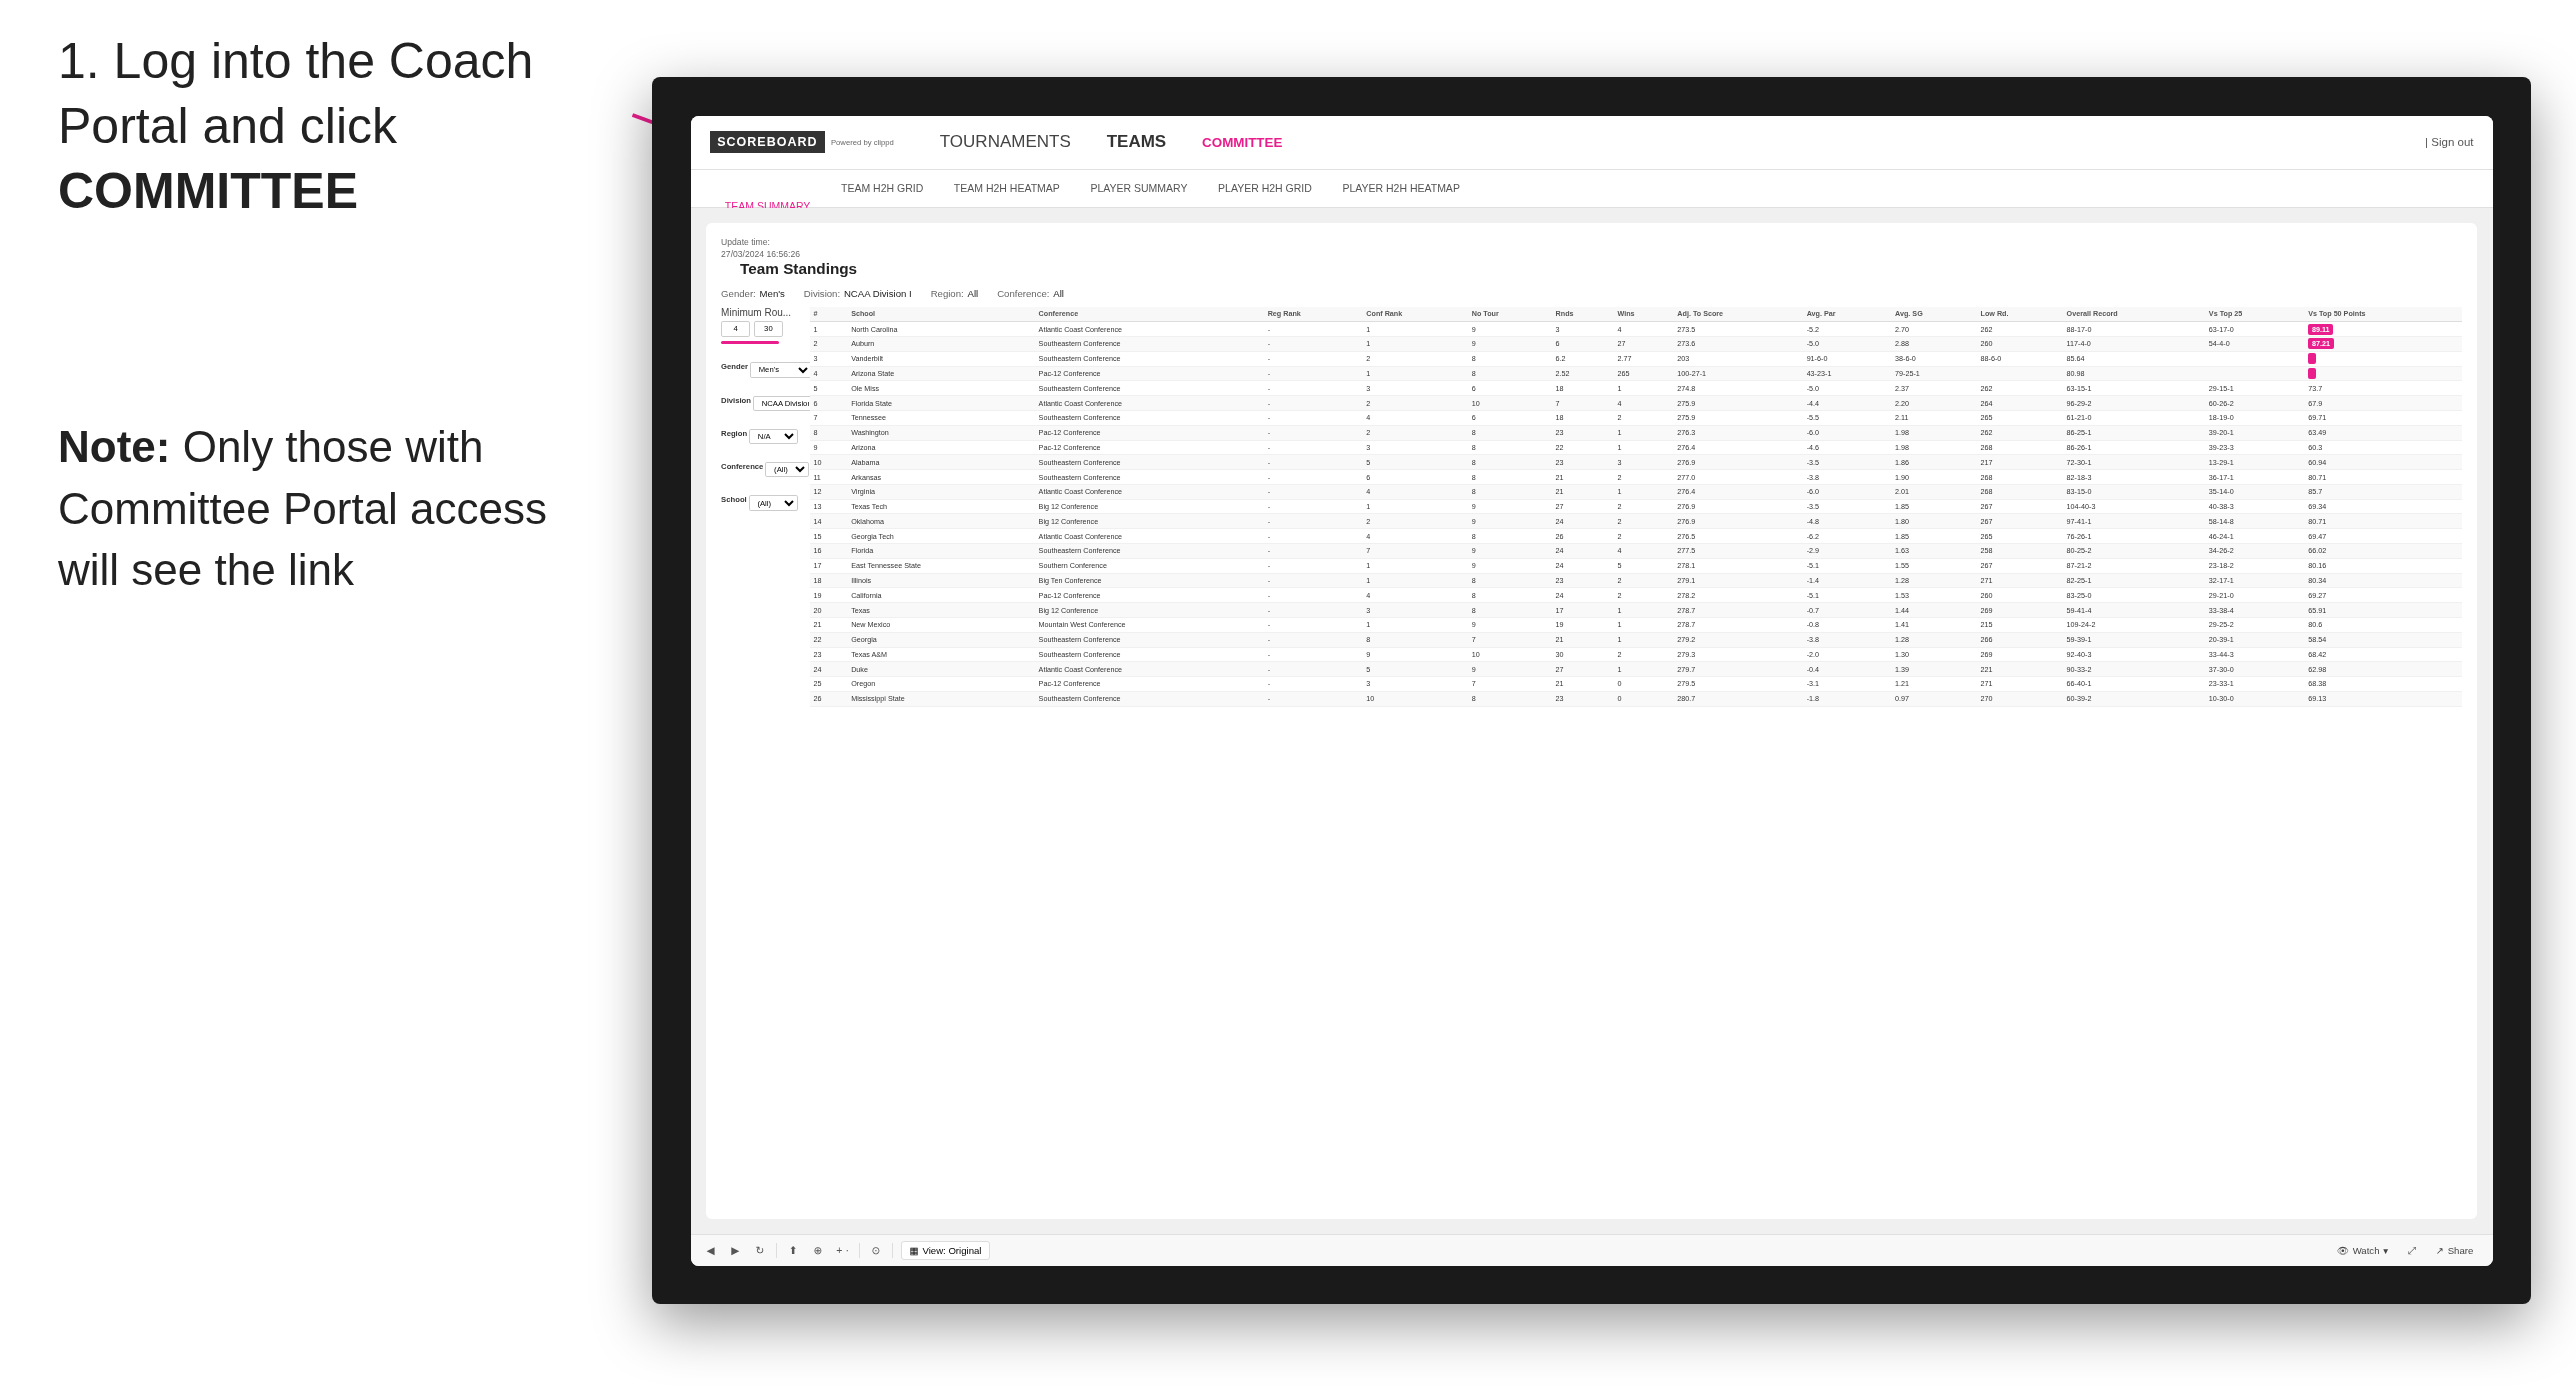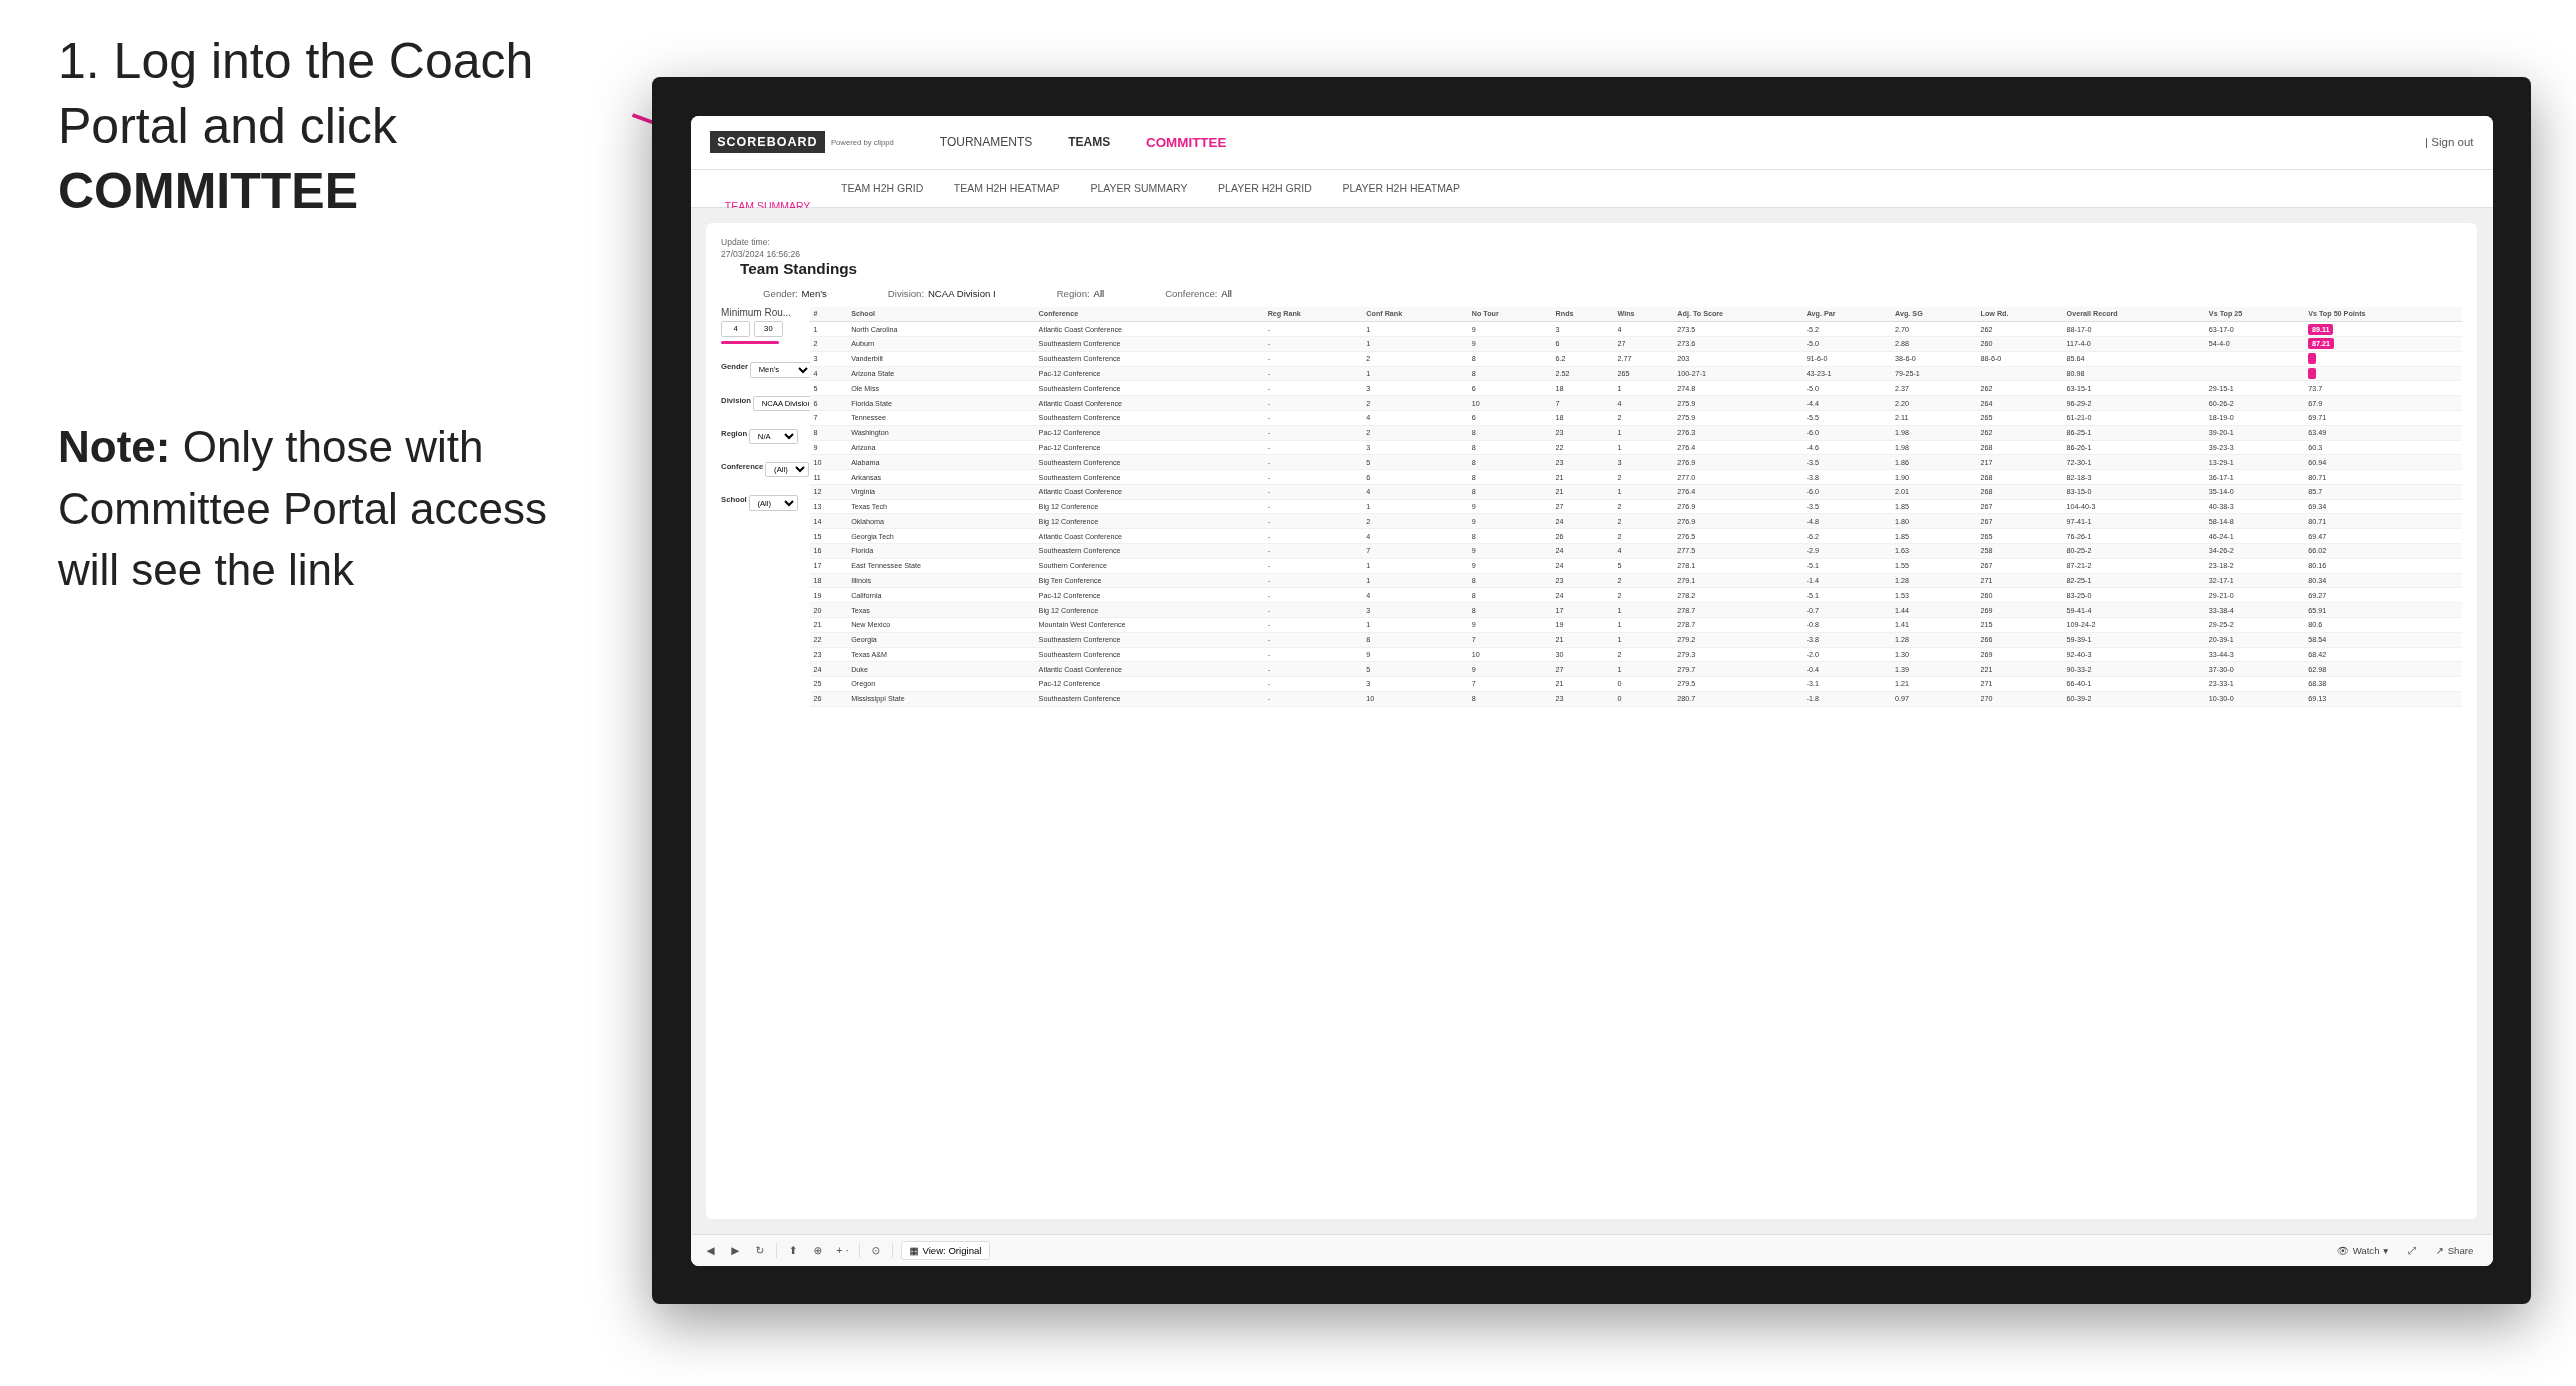--- a/index.html
+++ b/index.html
@@ -110,21 +110,21 @@
 
     .nav-items {
       display: flex;
       align-items: center;
       gap: 1.9px;
       flex: 1;
     }
 
     .nav-item {
       padding: 7.7px 17px;
-      font-size: 12px;
+      font-size: 17px;
       color: #444;
       cursor: pointer;
       border-radius: 3.8px;
     }
 
     .nav-item.active {
       color: #333;
       font-weight: 600;
     }
 
@@ -212,21 +212,20 @@
       gap: 19px;
       margin-bottom: 7.7px;
       font-size: 9.6px;
       color: #444;
     }
 
     .filter-item {
       display: flex;
       align-items: center;
       gap: 3.8px;
-      margin-left: 42px;
     }
 
     .filter-label {
       color: #666;
     }
 
     .filter-value {
       color: #222;
       font-weight: 500;
     }

